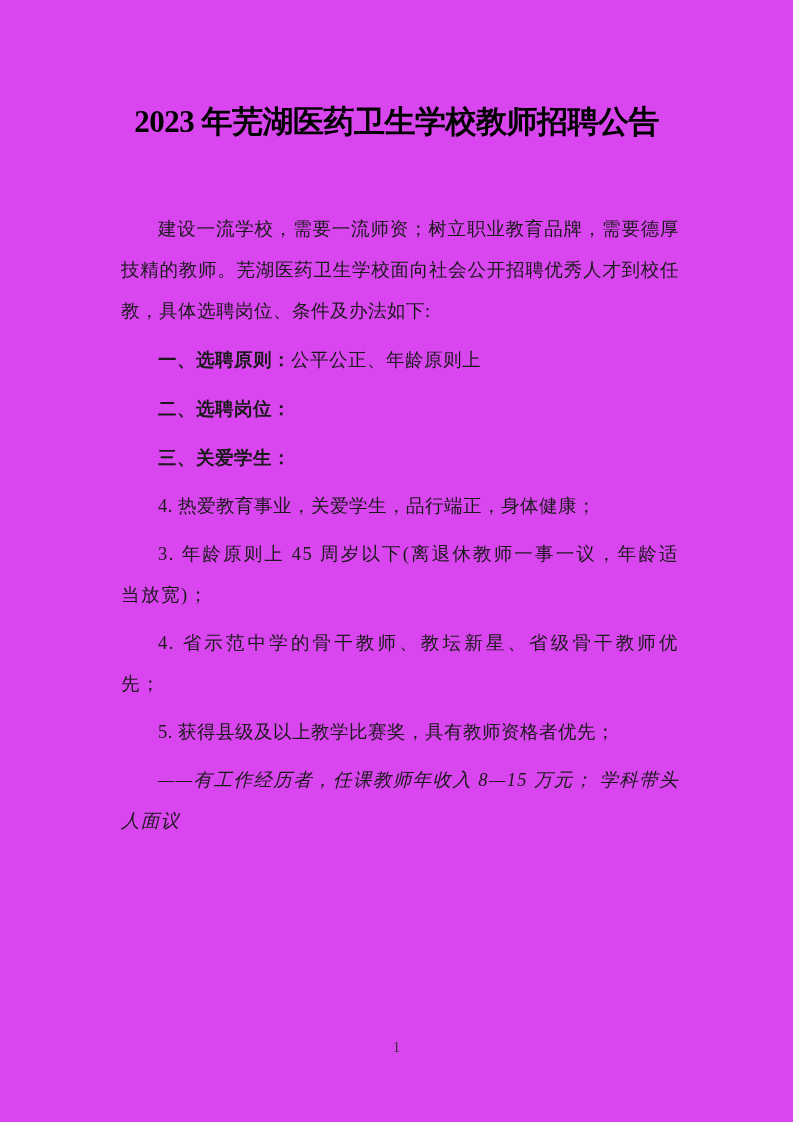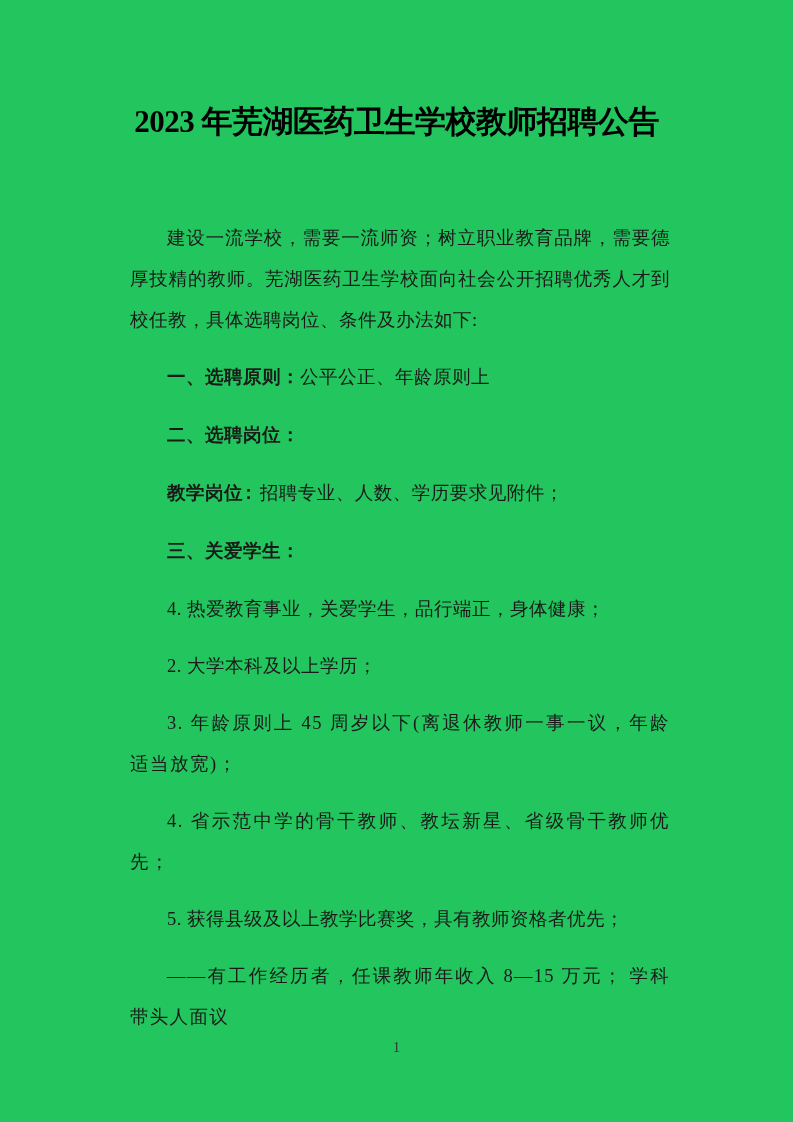--- a/index.html
+++ b/index.html
@@ -4,21 +4,21 @@
 <style>
   html, body {
     margin: 0;
     padding: 0;
     background: #ffffff;
   }
   .page {
     position: relative;
     width: 793px;
     height: 1122px;
-    background: #22c55e;
+    background: #d946ef;
     color: #1a1a1a;
     font-family: "Liberation Serif", "DejaVu Serif", serif;
     overflow: hidden;
   }
   .doc-title {
     position: absolute;
     top: 101px;
     left: 0;
     width: 100%;
     margin: 0;
@@ -34,30 +34,30 @@
     left: 114px;
     top: 202px;
     width: 572px;
     font-size: 18.5px;
     line-height: 41px;
     letter-spacing: 0.5px;
     text-align: justify;
     color: #1a1a1a;
   }
   .para {
-    margin: 16px;
+    margin: 7px;
     text-indent: 2em;
   }
   .hd {
     font-weight: 700;
-    font-family: Liberation Mono, monospace;
+    font-family: Liberation Sans, sans-serif;
     letter-spacing: 0.5px;
   }
   .ls12 { letter-spacing: 1.2px; }
-  .ls13 { letter-spacing: 1.3px; }
+  .ls13 { letter-spacing: 1.3px; font-style: italic; }
   .ls15 { letter-spacing: 1.5px; font-family: Liberation Serif, serif; }
   .page-number {
     position: absolute;
     top: 1038px;
     left: 0;
     width: 100%;
     text-align: center;
     font-size: 14px;
     line-height: 20px;
     color: #333333;
@@ -71,27 +71,25 @@
   <h1 class="doc-title">2023 年芜湖医药卫生学校教师招聘公告</h1>
 
   <div class="doc-body">
 
     <p class="para">建设一流学校，需要一流师资；树立职业教育品牌，需要德厚技精的教师。芜湖医药卫生学校面向社会公开招聘优秀人才到校任教，具体选聘岗位、条件及办法如下:</p>
 
     <p class="para"><span class="hd">一、选聘原则：</span><span>公平公正、年龄原则上</span></p>
 
     <p class="para"><span class="hd">二、选聘岗位：</span></p>
 
-    <p class="para"><span class="hd">教学岗位:</span><span> 招聘专业、人数、学历要求见附件；</span></p>
 
     <p class="para"><span class="hd">三、关爱学生：</span></p>
 
     <p class="para">4. 热爱教育事业，关爱学生，品行端正，身体健康；</p>
 
-    <p class="para">2. 大学本科及以上学历；</p>
 
     <p class="para ls15">3. 年龄原则上 45 周岁以下(离退休教师一事一议，年龄适当放宽)；</p>
 
     <p class="para ls15">4. 省示范中学的骨干教师、教坛新星、省级骨干教师优先；</p>
 
     <p class="para">5. 获得县级及以上教学比赛奖，具有教师资格者优先；</p>
 
 
 
 

